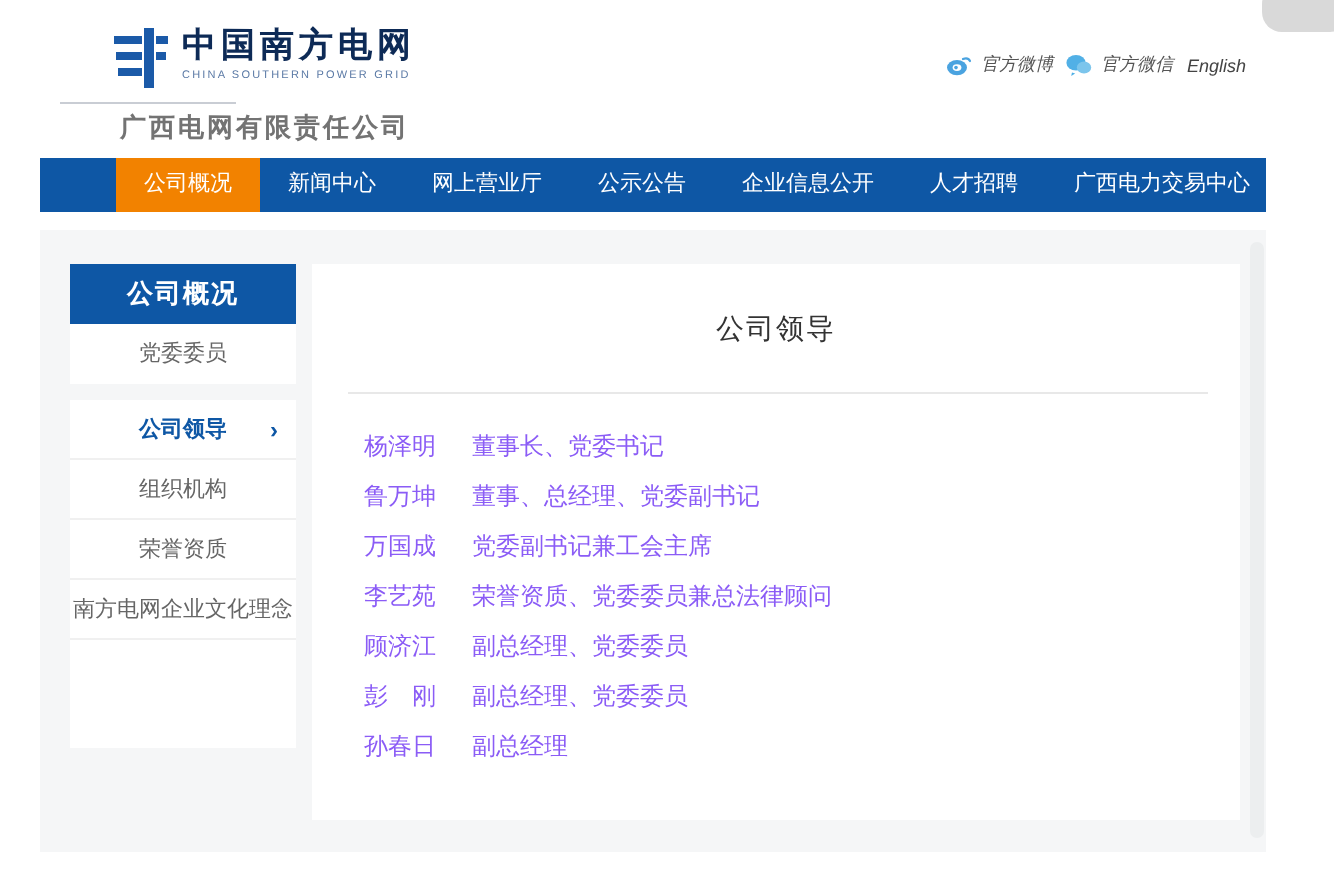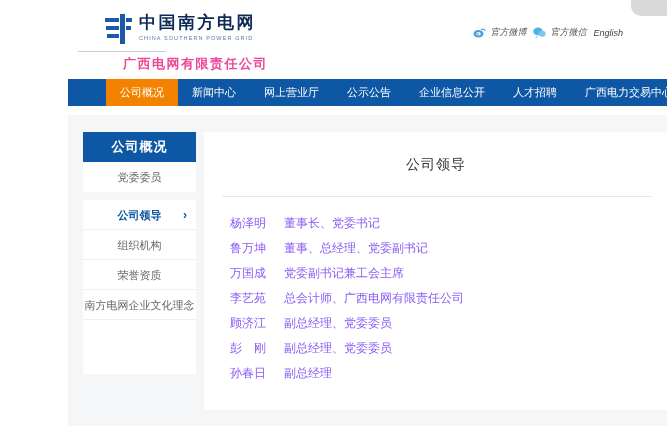--- a/index.html
+++ b/index.html
@@ -4,33 +4,33 @@
 <style>
   :root{
     --nav-bg:#0e57a5;
     --nav-active:#f28200;
     --brand-blue:#1b5aa8;
     --navy:#0d2a56;
   }
   *{margin:0;padding:0;box-sizing:border-box;}
   html,body{width:667px;height:442px;overflow:hidden;background:#fff;
     font-family:"Liberation Sans","DejaVu Sans",sans-serif;}
-  .page{position:relative;width:667px;height:442px;background:#fff;padding-left:48px;}
+  .page{position:relative;width:667px;height:442px;background:#fff;}
 
   
   .header{position:relative;height:79px;background:#fff;}
   .corner-artifact{position:absolute;top:-8px;right:-8px;width:44px;height:24px;
     background:#d9d9d9;border-radius:10px;}
   .logo-row{position:absolute;left:57px;top:13px;display:flex;align-items:flex-start;}
   .logo-mark{width:27px;height:32px;margin-right:7px;}
   .logo-text .cn{font-size:17px;font-weight:bold;color:var(--navy);letter-spacing:2.5px;line-height:20px;}
   .logo-text .en{font-size:5.5px;color:#5a79a5;letter-spacing:1.1px;margin-top:2px;}
   .logo-divider{position:absolute;left:30px;top:51px;width:88px;height:1px;background:#c9cdd4;}
-  .company-name{position:absolute;left:75px;top:55px;font-size:13px;font-weight:bold;
-    color:#ec4899;letter-spacing:1.5px;}
+  .company-name{position:absolute;left:60px;top:55px;font-size:13px;font-weight:bold;
+    color:#737373;letter-spacing:1.5px;}
   .utilities{position:absolute;right:44px;top:26px;display:flex;align-items:center;gap:7px;font-style:italic;}
   .util-group{display:flex;align-items:center;gap:4px;cursor:pointer;}
   .util-label{font-size:9px;color:#555;}
   .util-english{font-size:9px;color:#444;margin-left:0;cursor:pointer;}
 
   
   .navbar{margin-left:20px;width:613px;height:27px;background:var(--nav-bg);
     display:flex;align-items:stretch;padding-left:38px;}
   .nav-item{font-size:11px;color:#fff;line-height:27px;padding:0 14px;cursor:pointer;white-space:nowrap;}
   .nav-item.active{background:var(--nav-active);}
@@ -150,21 +150,21 @@
           <div class="leader-row">
             <span class="leader-name">鲁万坤</span>
             <span class="leader-title">董事、总经理、党委副书记</span>
           </div>
           <div class="leader-row">
             <span class="leader-name">万国成</span>
             <span class="leader-title">党委副书记兼工会主席</span>
           </div>
           <div class="leader-row">
             <span class="leader-name">李艺苑</span>
-            <span class="leader-title">总会计师、广西电网有限责任公司</span>
+            <span class="leader-title">荣誉资质、党委委员兼总法律顾问</span>
           </div>
           <div class="leader-row">
             <span class="leader-name">顾济江</span>
             <span class="leader-title">副总经理、党委委员</span>
           </div>
           <div class="leader-row">
             <span class="leader-name">彭　刚</span>
             <span class="leader-title">副总经理、党委委员</span>
           </div>
           <div class="leader-row">

